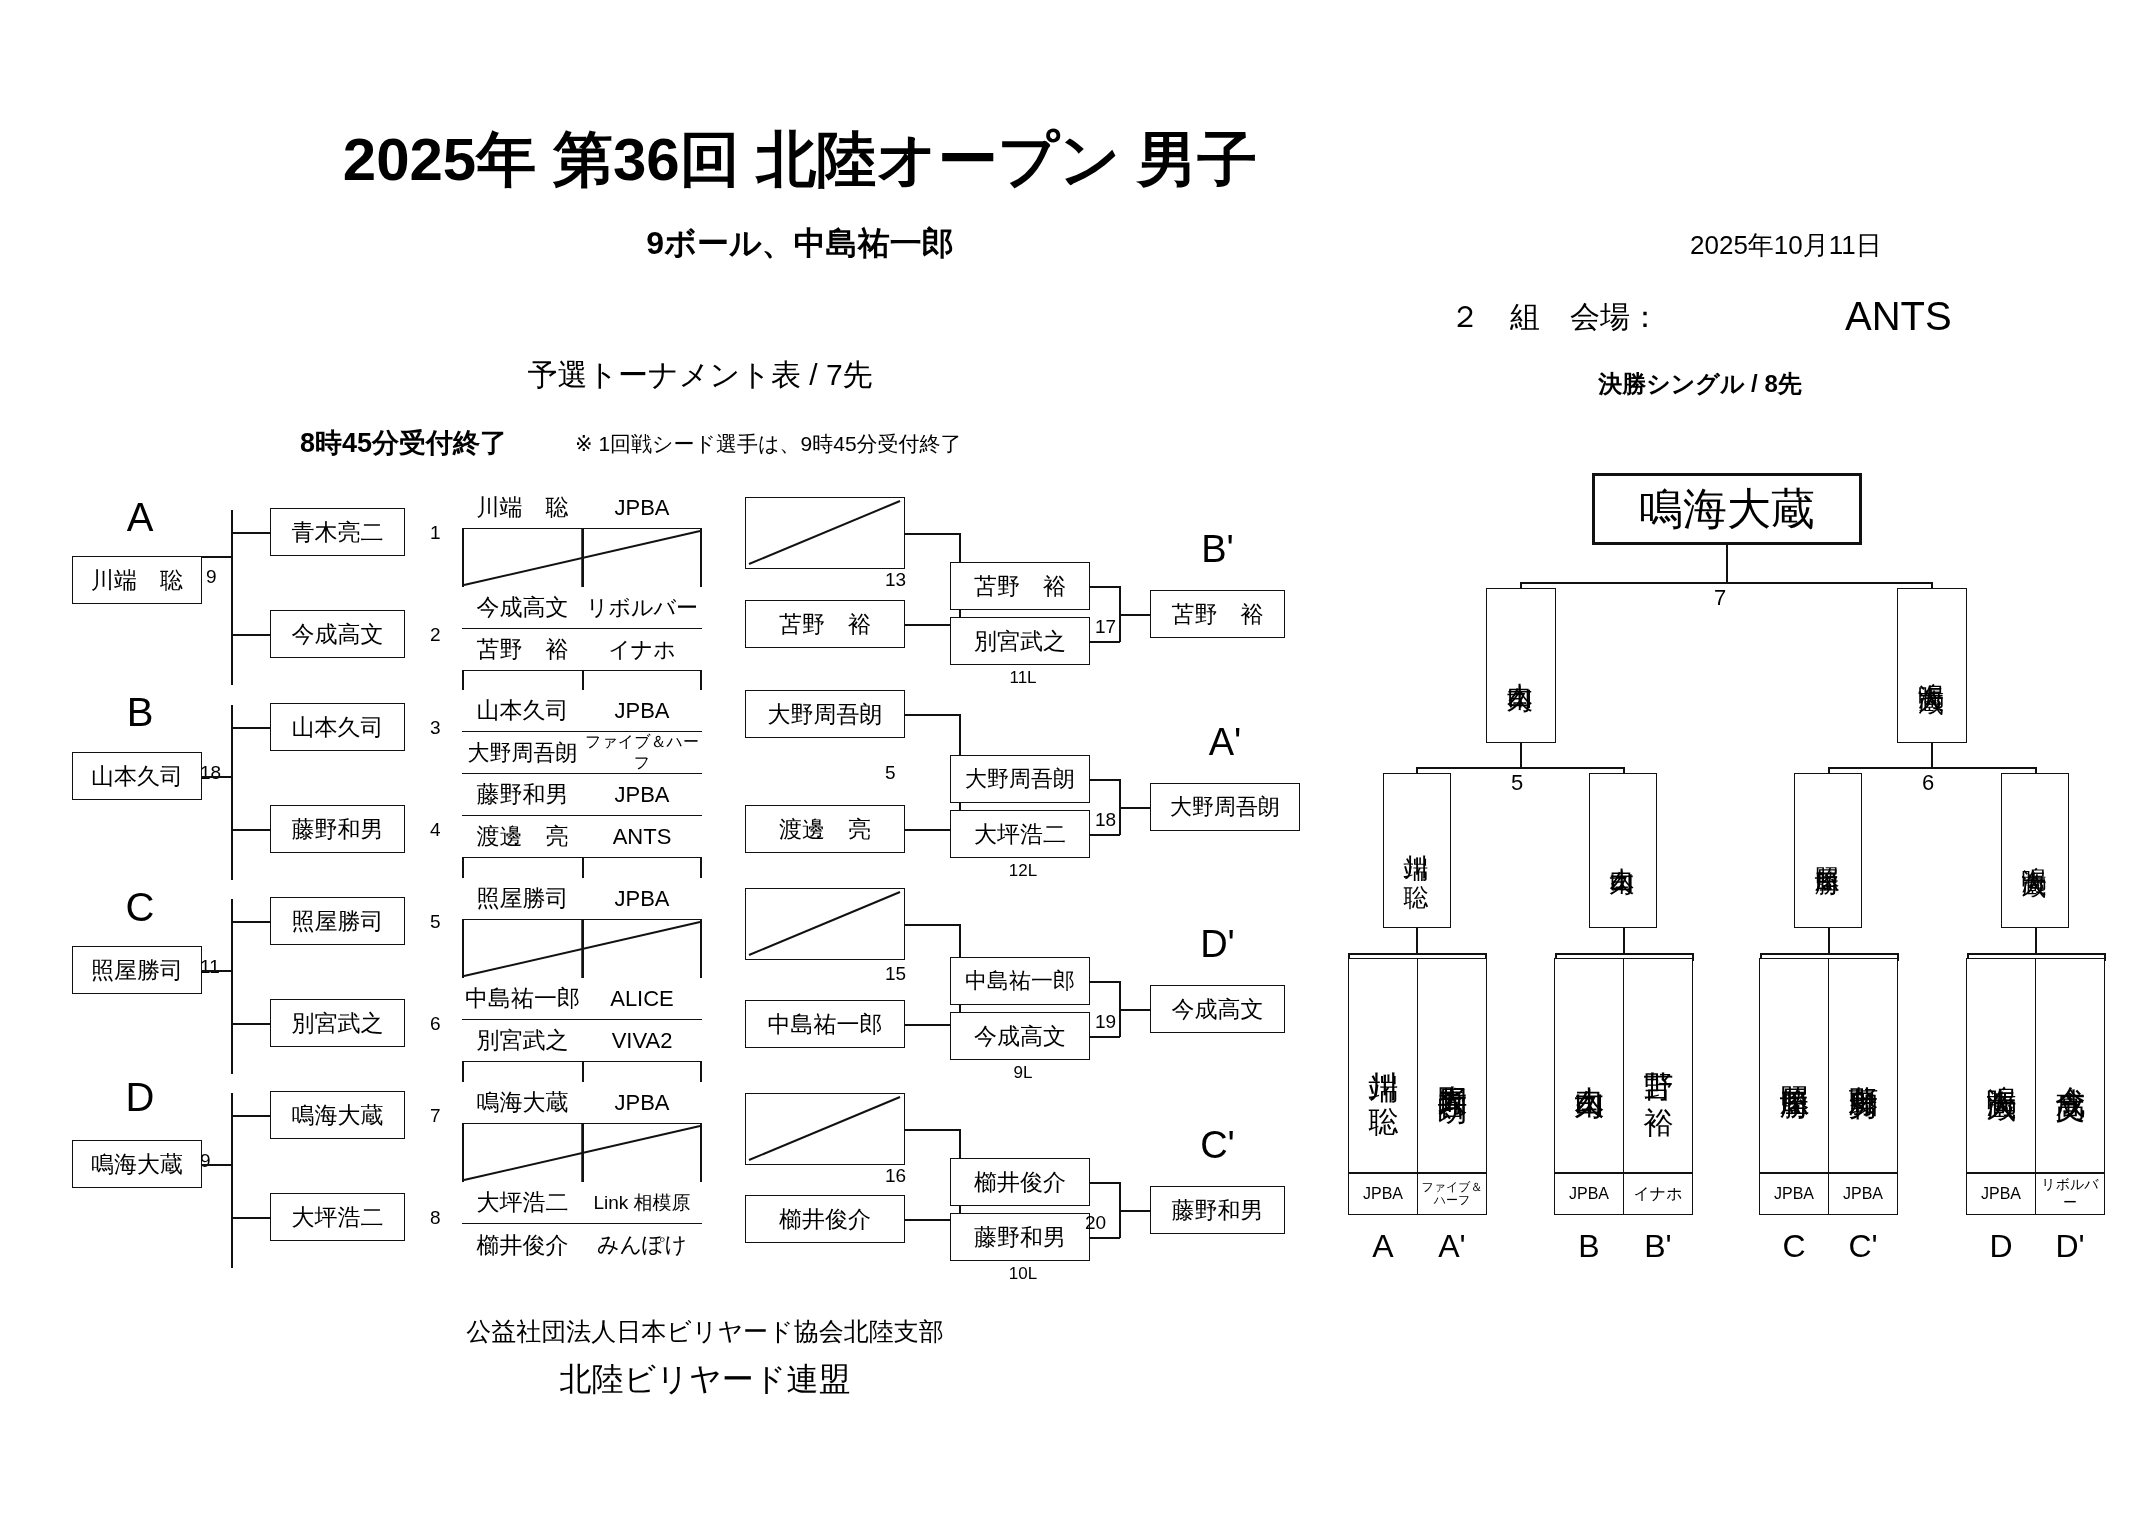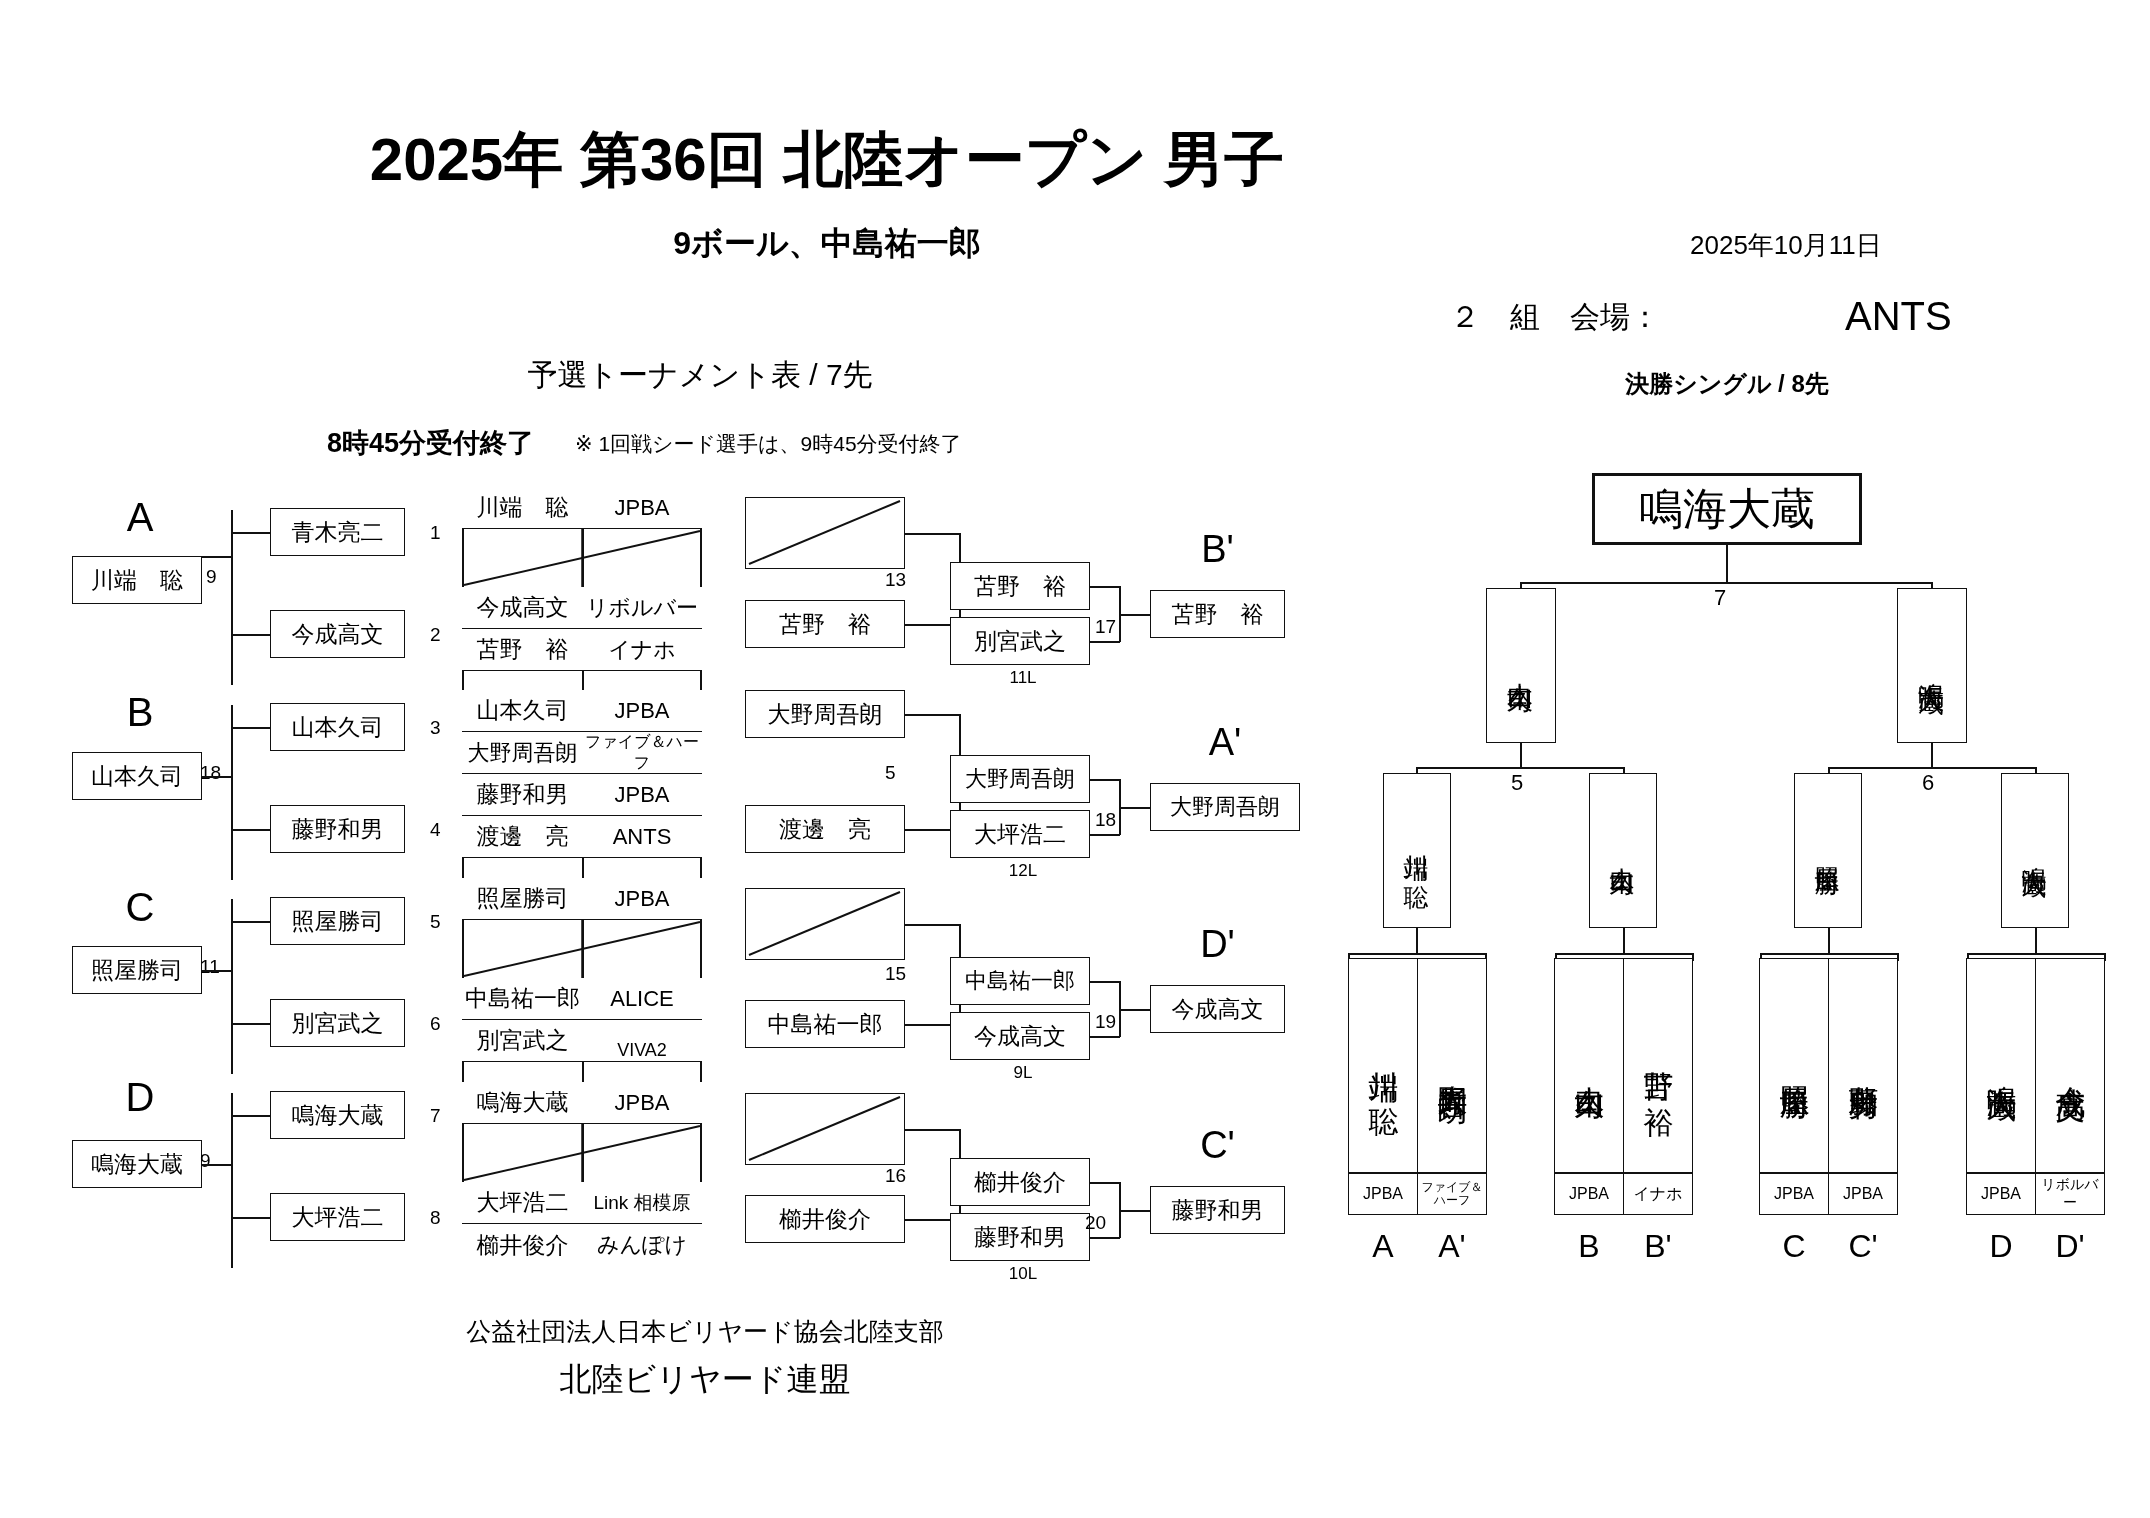--- a/index.html
+++ b/index.html
@@ -2,21 +2,21 @@
 <html><head>
 <meta charset="utf-8">
 <style>
   html,body{margin:0;padding:0;background:#fff;}
   body{width:2150px;height:1518px;position:relative;font-family:"Liberation Sans","DejaVu Sans",sans-serif;color:#000;}
   .abs{position:absolute;}
   .box{position:absolute;border:1.5px solid #111;background:#fff;display:flex;align-items:center;justify-content:center;text-align:center;box-sizing:border-box;}
   .line{position:absolute;background:#111;}
   .h{height:1.5px;}
   .v{width:1.5px;}
-  .ttl{font-weight:bold;margin-left:27px;}
+  .ttl{font-weight:bold;}
   .vert{writing-mode:vertical-rl;text-orientation:upright;letter-spacing:2px;}
   .num{position:absolute;font-size:19px;}
   .small{font-size:17px;}
   .diag{position:absolute;overflow:hidden;}
   .diag svg{display:block;}
 </style>
 </head>
 <body>
 
 <div class="abs ttl" style="left:0;top:120px;width:1600px;text-align:center;font-size:60px;">2025年 第36回 北陸オープン 男子</div>
@@ -184,21 +184,21 @@
 <div class="box" style="left:462px;top:978px;width:121px;height:42px;font-size:23px;border-width:0 0 1.5px 0;">
     <span>中島祐一郎</span>
   </div>
 <div class="box" style="left:582px;top:978px;width:120px;height:42px;font-size:22px;border-width:0 0 1.5px 0;">
     <span>ALICE</span>
   </div>
 
 <div class="box" style="left:462px;top:1020px;width:121px;height:42px;font-size:23px;border-width:0 0 1.5px 0;">
     <span>別宮武之</span>
   </div>
-<div class="box" style="left:582px;top:1020px;width:120px;height:42px;font-size:18px;border-width:0 0 1.5px 0;align-items:flex-end;">
+<div class="box" style="left:582px;top:1020px;width:120px;height:42px;font-size:22px;border-width:0 0 1.5px 0;">
     <span>VIVA2</span>
   </div>
 
 <div class="box" style="left:462px;top:1082px;width:121px;height:42px;font-size:23px;border-width:0 0 1.5px 0;">
     <span>鳴海大蔵</span>
   </div>
 <div class="box" style="left:582px;top:1082px;width:120px;height:42px;font-size:22px;border-width:0 0 1.5px 0;">
     <span>JPBA</span>
   </div>
 <div class="diag" style="left:462px;top:1124px;width:240px;height:58px;">

